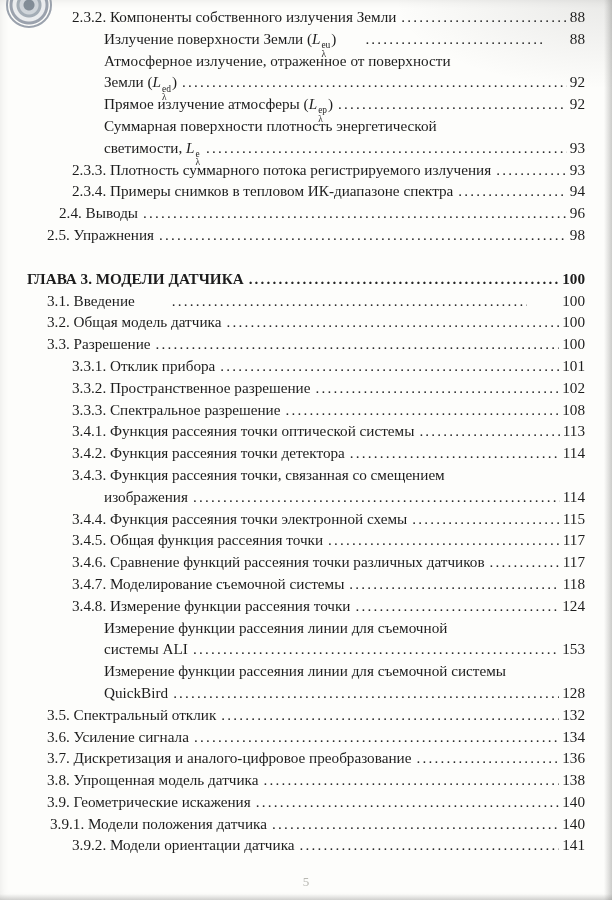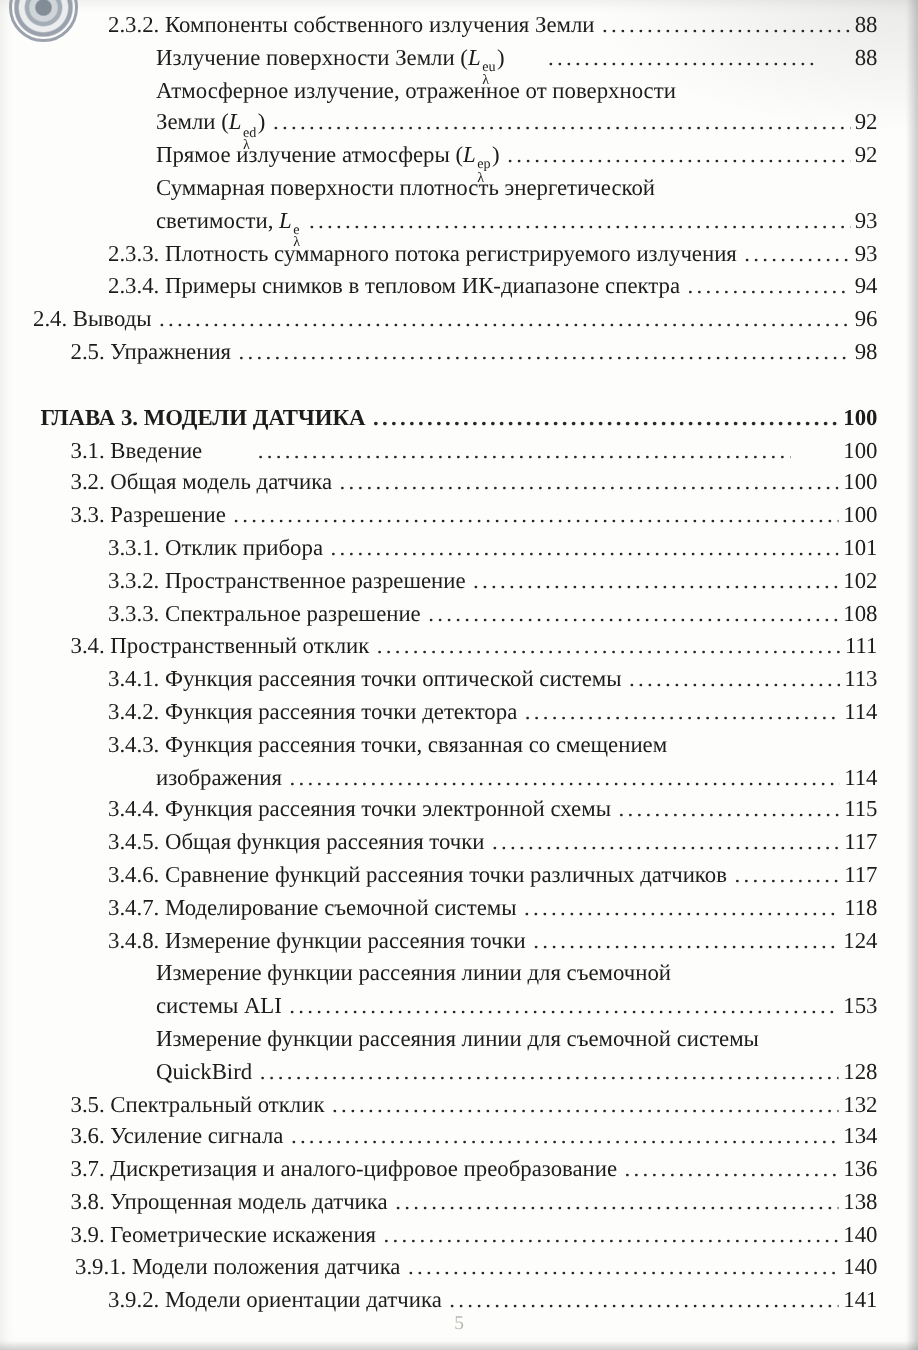--- a/index.html
+++ b/index.html
@@ -139,21 +139,21 @@
         </div>
       </div>
       <div class="entry">
         <div class="line" style="padding-left: 72px;">
           <span class="title">2.3.4. Примеры снимков в тепловом ИК-диапазоне спектра</span>
           <span class="dots"></span>
           <span class="pagenum">94</span>
         </div>
       </div>
       <div class="entry">
-        <div class="line" style="padding-left: 22px;">
+        <div class="line" style="padding-left: 59px;">
           <span class="title">2.4. Выводы</span>
           <span class="dots"></span>
           <span class="pagenum">96</span>
         </div>
       </div>
       <div class="entry">
         <div class="line" style="padding-left: 47px;">
           <span class="title">2.5. Упражнения</span>
           <span class="dots"></span>
           <span class="pagenum">98</span>
@@ -199,27 +199,20 @@
           <span class="title">3.3.2. Пространственное разрешение</span>
           <span class="dots"></span>
           <span class="pagenum">102</span>
         </div>
       </div>
       <div class="entry">
         <div class="line" style="padding-left: 72px;">
           <span class="title">3.3.3. Спектральное разрешение</span>
           <span class="dots"></span>
           <span class="pagenum">108</span>
-        </div>
-      </div>
-      <div class="entry">
-        <div class="line" style="padding-left: 47px;">
-          <span class="title">3.4. Пространственный отклик</span>
-          <span class="dots"></span>
-          <span class="pagenum">111</span>
         </div>
       </div>
       <div class="entry">
         <div class="line" style="padding-left: 72px;">
           <span class="title">3.4.1. Функция рассеяния точки оптической системы</span>
           <span class="dots"></span>
           <span class="pagenum">113</span>
         </div>
       </div>
       <div class="entry">

